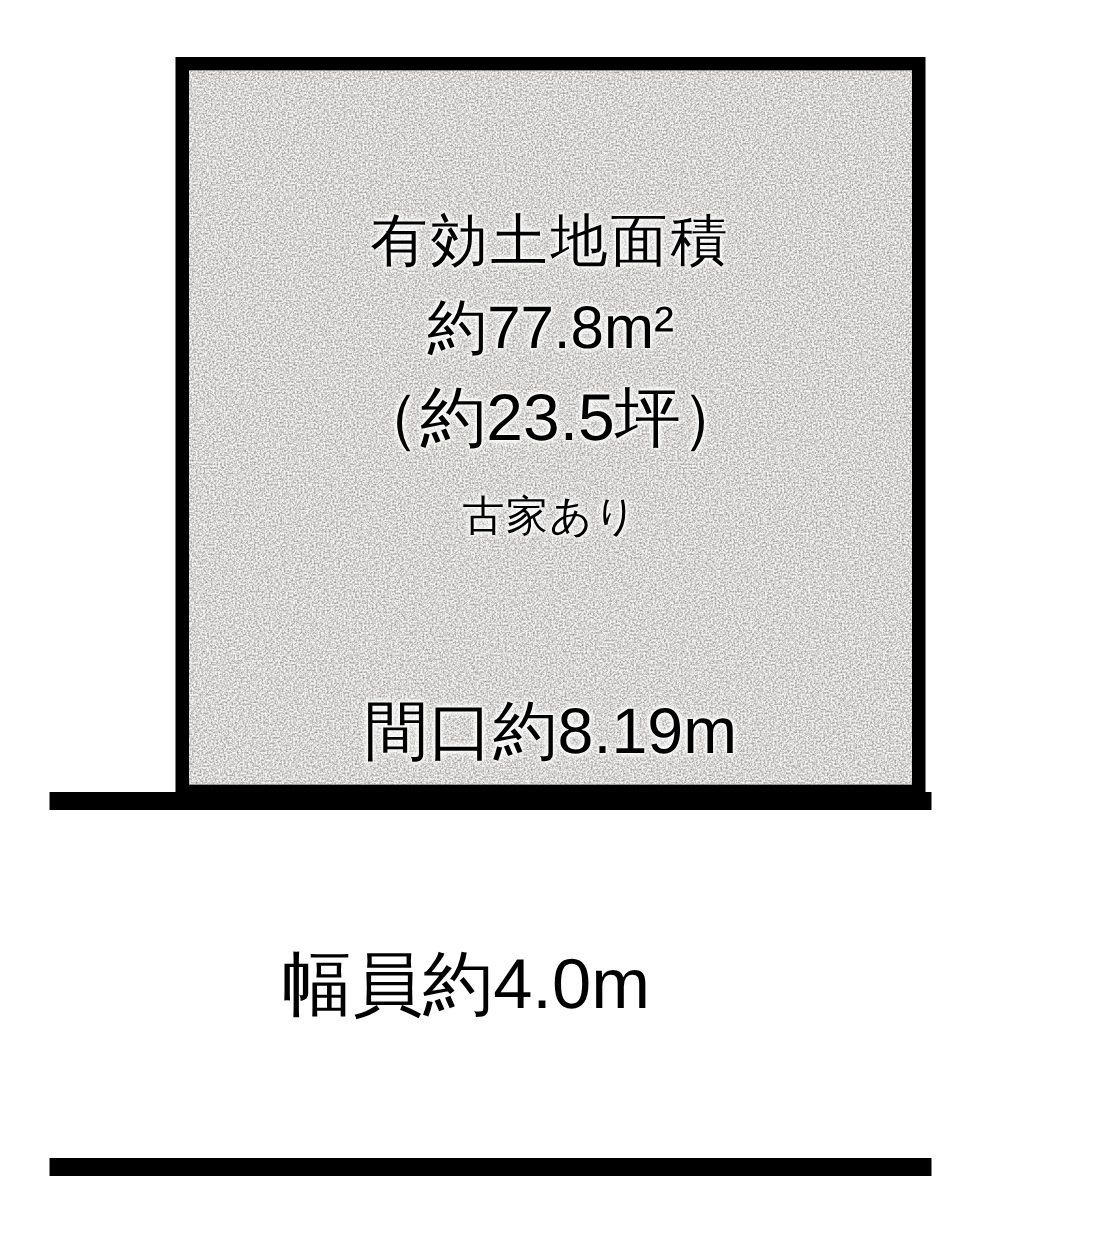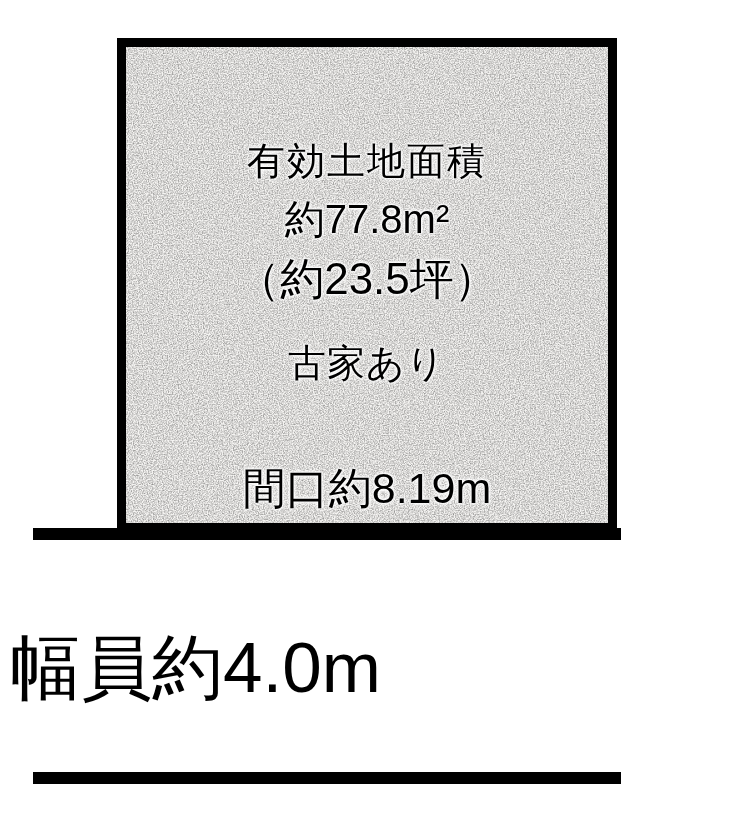--- a/index.html
+++ b/index.html
@@ -35,39 +35,38 @@
     width:100%;
     text-align:center;
     line-height:1;
     white-space:nowrap;
     color:var(--ink);
     text-shadow:0 0 3px #fff,0 0 3px #fff,0 0 4px #fff,0 0 5px #fff;
   }
   .area-title{top:95px;font-size:38px;letter-spacing:2px;}
   .area-sqm{top:152px;font-size:40px;}
   .area-tsubo{top:210px;font-size:44px;}
-  .building-note{top:297px;font-size:38px;letter-spacing:1px;}
+  .building-note{top:283px;font-size:28px;letter-spacing:1px;}
   .frontage{top:420px;font-size:43px;}
   
   .road-line{
     position:absolute;
     left:33px;width:666px;height:12px;
     background:var(--ink);
   }
   .road-line.top{top:528px;}
   .road-line.bottom{top:772px;}
   .road-width{
     position:absolute;left:0;top:632px;
     width:100%;
-    text-align:left;
+    text-align:center;
     line-height:1;
-    font-size:71px;
+    font-size:47px;
     white-space:nowrap;
     color:var(--ink);
-    margin-left:10px;
   }
 </style>
 </head>
 <body>
 
 <div class="canvas">
 
   <div class="plot">
 
     <svg class="grain" aria-hidden="true" xmlns="http://www.w3.org/2000/svg" preserveAspectRatio="none">

